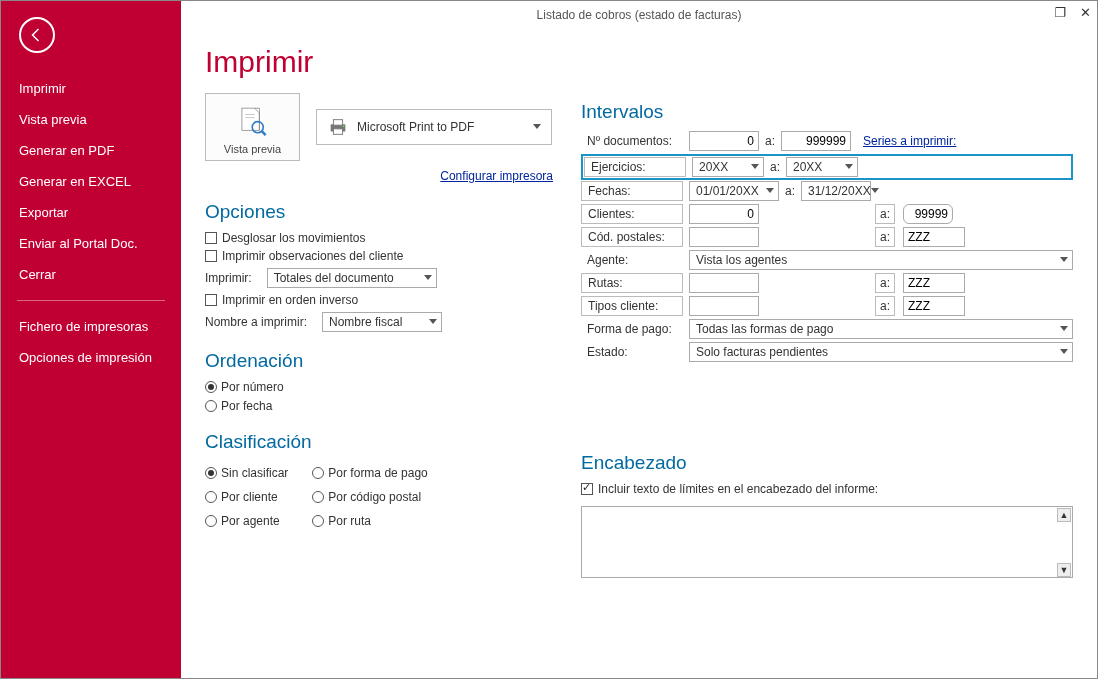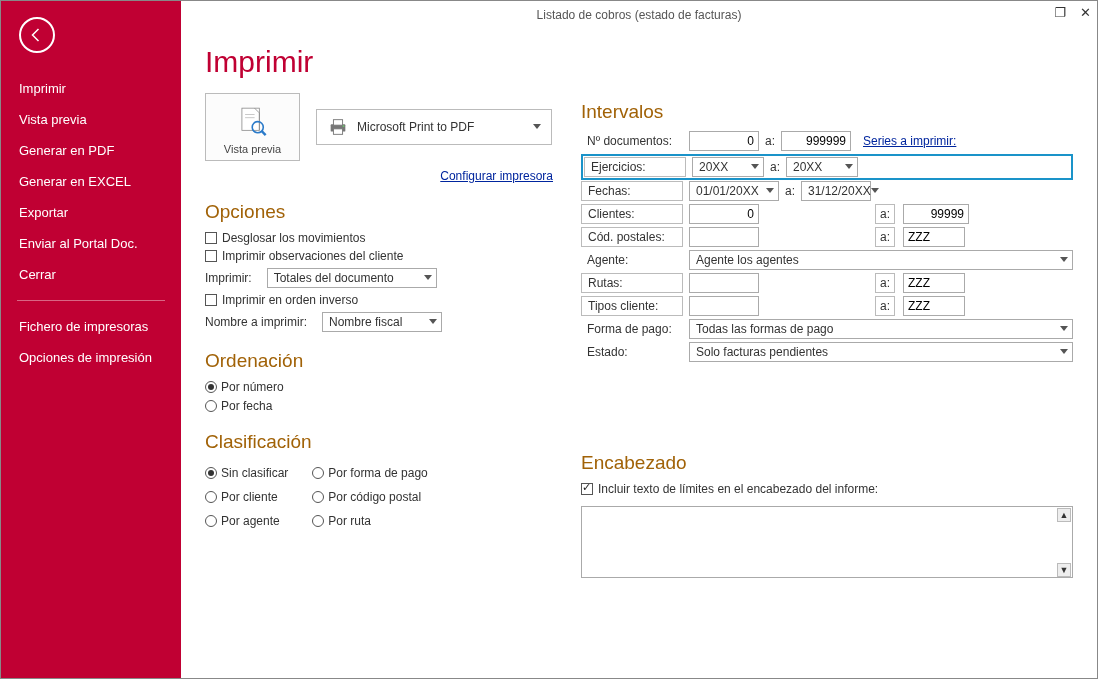--- a/index.html
+++ b/index.html
@@ -16,21 +16,21 @@
   .winbtns span { cursor:pointer; color:#333; font-size:13px; line-height:1;}
   h1 { font-weight:300; font-size:30px; color:#c00033; margin:44px 0 14px 0;}
   .top-row { display:flex; align-items:flex-start; gap:16px; }
   .preview-btn { border:1px solid #bbb; width:95px; height:68px; display:flex; flex-direction:column; align-items:center; justify-content:flex-end; padding-bottom:5px;font-size:11px; color:#444; cursor:pointer; background:#fcfcfc;}
   .preview-btn svg { width:38px; height:38px;}
   .printer-select { border:1px solid #bbb; display:flex; align-items:center; padding:6px 10px; width:236px; height:36px; justify-content:space-between; margin-top:16px; background:#fff; cursor:pointer;text-align:right;}
   .printer-select .pp { display:flex; align-items:center; gap:8px;}
   .printer-select .car { border:4px solid transparent; border-top:5px solid #555; margin-top:3px;}
   .config-link { display:block; text-align:right; margin:8px 0 0 0; width:348px; font-size:12px;}
   a.link { color:#00259e; text-decoration:underline; cursor:pointer;}
-  h2 { font-weight:400; font-size:19px; color:#a16207; margin:18px 0 8px 0;}
+  h2 { font-weight:400; font-size:19px; color:#0369a1; margin:18px 0 8px 0;}
   .chk-row { display:flex; align-items:center; gap:5px; margin:4px 0;}
   .chk { width:12px; height:12px; border:1px solid #555; background:#fff; position:relative; display:inline-block; cursor:pointer;}
   .chk.checked::after{content:"✓"; position:absolute; top:-3px; left:0; font-size:11px; color:#222;}
   .inline { display:flex; align-items:center; gap:15px; margin:5px 0;}
   .label { font-size:12px; color:#333;}
   .dd { border:1px solid #aaa; height:20px; background:#fff; display:flex; align-items:center; justify-content:space-between; padding:0 4px 0 6px; font-size:12px; cursor:pointer;}
   .dd .car { border:4px solid transparent; border-top:5px solid #555; margin-top:3px;}
   .radio-row { display:flex; align-items:center; gap:4px; margin:5px 0;}
   .radio { width:12px; height:12px; border:1px solid #555; border-radius:50%; display:inline-block; position:relative; cursor:pointer;}
   .radio.sel::after{content:""; position:absolute; top:2px; left:2px; width:6px; height:6px; background:#333; border-radius:50%;}
@@ -219,35 +219,35 @@
           <span>31/12/20XX</span>
           <div class="car"></div>
         </div>
     </div>
 
     <div class="grid-row">
       <div class="glabel">Clientes:</div>
       <input class="txt right" style="width: 70px;" value="0">
       <span style="width:112px"></span>
       <span class="a-lbl" style="border:1px solid #bbb;height:20px;line-height:18px;width:20px">a:</span>
-      <input class="txt right" style="width: 66px; margin-left: 4px;" value="99999">
+      <input class="txt right" style="width: 50px; margin-left: 4px; border-radius: 6px;" value="99999">
     </div>
 
     <div class="grid-row">
       <div class="glabel">Cód. postales:</div>
       <input class="txt" style="width: 70px;" value="">
       <span style="width:112px"></span>
       <span class="a-lbl" style="border:1px solid #bbb;height:20px;line-height:18px;width:20px">a:</span>
       <input class="txt" style="width: 62px; margin-left: 4px;" value="ZZZ">
     </div>
 
     <div class="grid-row">
       <div class="glabel plain">Agente:</div>
       <div class="dd" style="flex:1">
-          <span>Agente los agentes</span>
+          <span>Vista los agentes</span>
           <div class="car"></div>
         </div>
     </div>
 
     <div class="grid-row">
       <div class="glabel">Rutas:</div>
       <input class="txt" style="width: 70px;" value="">
       <span style="width:112px"></span>
       <span class="a-lbl" style="border:1px solid #bbb;height:20px;line-height:18px;width:20px">a:</span>
       <input class="txt" style="width: 62px; margin-left: 4px;" value="ZZZ">

